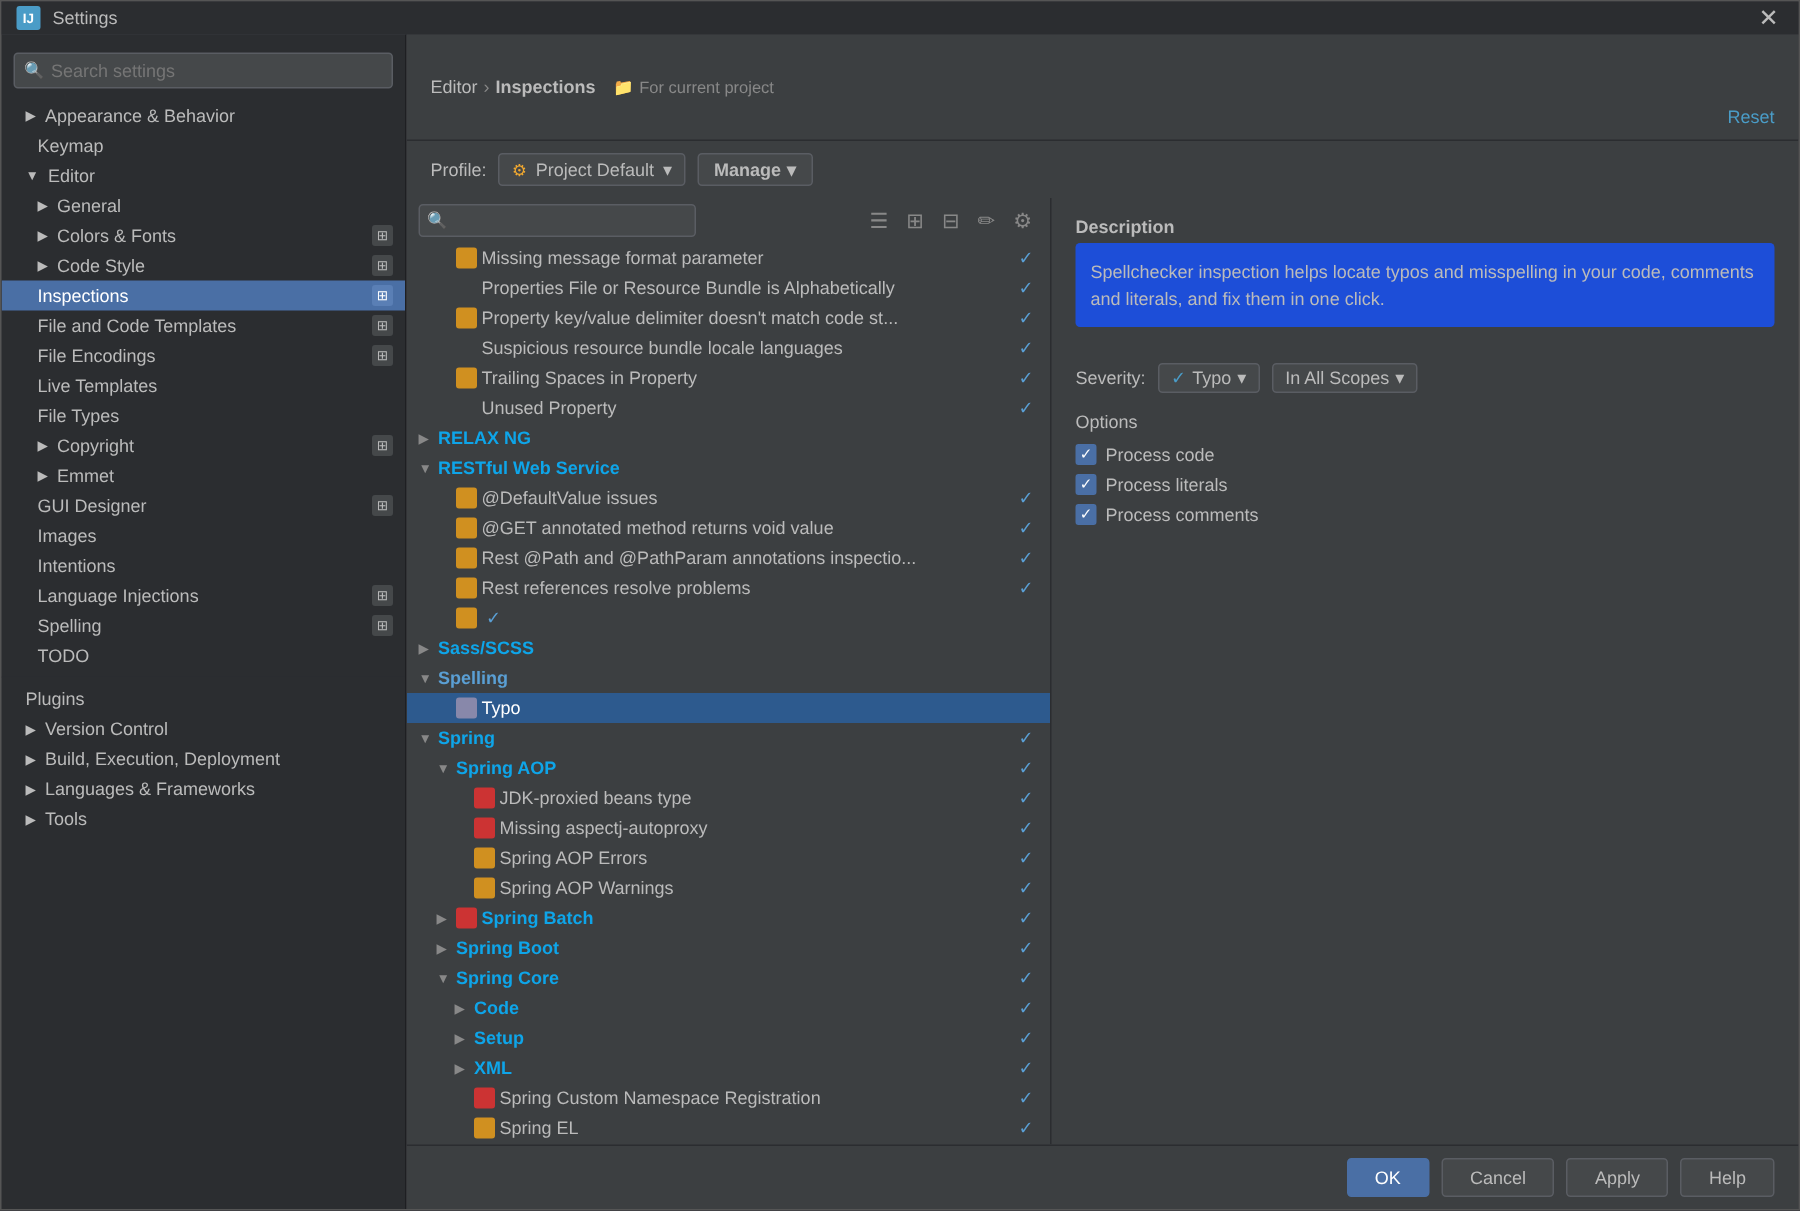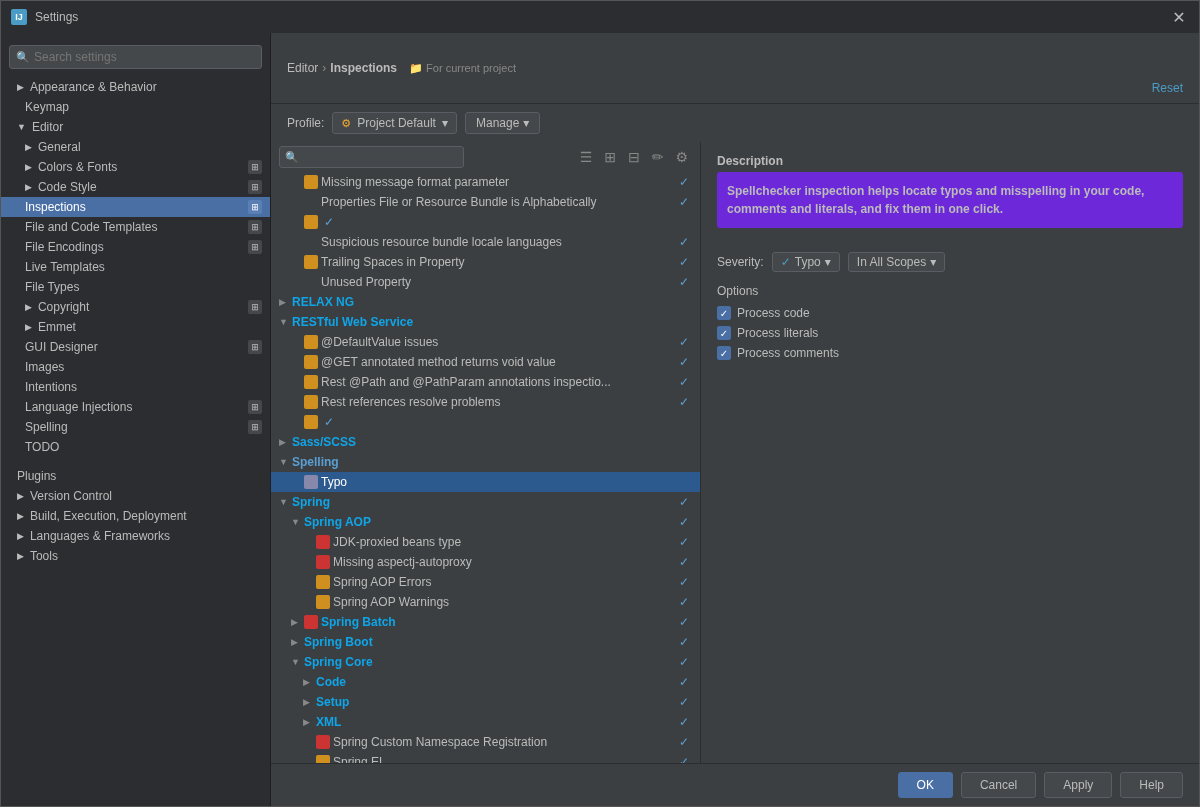--- a/index.html
+++ b/index.html
@@ -1,20 +1,20 @@
 <!DOCTYPE html>
 <html><head>
   <meta charset="utf-8">
   <style>
     * { box-sizing: border-box; margin: 0; padding: 0; }
     body { font-family: 'Segoe UI', Arial, sans-serif; font-size: 12px; background: #3c3f41; color: #bbbbbb; }
     
     .window { width: 1200px; height: 807px; background: #3c3f41; display: flex; flex-direction: column; border: 1px solid #555; }
     
-    .titlebar { background: #2b2d30; height: 32px; display: flex; align-items: center; padding: 0 10px; justify-content: space-between; flex-shrink: 0; text-align: center; }
+    .titlebar { background: #2b2d30; height: 22px; display: flex; align-items: center; padding: 0 10px; justify-content: space-between; flex-shrink: 0; text-align: center; }
     .titlebar-left { display: flex; align-items: center; gap: 8px; }
     .titlebar-icon { width: 16px; height: 16px; background: #4a9cc7; border-radius: 2px; display: flex; align-items: center; justify-content: center; font-size: 9px; color: white; font-weight: bold; }
     .titlebar-title { color: #bbbbbb; font-size: 12px; }
     .titlebar-close { color: #bbbbbb; cursor: pointer; font-size: 16px; width: 20px; height: 20px; display: flex; align-items: center; justify-content: center; }
     
     .main-content { display: flex; flex: 1; overflow: hidden; }
     
     
     .sidebar { width: 270px; background: #2b2d30; flex-shrink: 0; overflow-y: auto; border-right: 1px solid #1e1f22; padding: 8px 0; }
     .search-box { margin: 4px 8px 8px 8px; position: relative; }
@@ -35,21 +35,21 @@
     .breadcrumb .sep { color: #888; }
     .breadcrumb .bold { font-weight: bold; }
     .breadcrumb .project-icon { color: #4a9cc7; font-size: 11px; }
     .reset-link { color: #4a9cc7; cursor: pointer; font-size: 12px; margin-top: 40px; }
     
     
     .profile-bar { padding: 8px 16px; display: flex; align-items: center; gap: 8px; flex-shrink: 0; }
     .profile-label { color: #bbbbbb; }
     .profile-dropdown { background: #45484a; border: 1px solid #5a5d63; color: #bbbbbb; padding: 3px 8px; border-radius: 3px; display: flex; align-items: center; gap: 6px; cursor: pointer; font-size: 12px; }
     .profile-dropdown .gear-small { color: #f0a830; font-size: 11px; }
-    .manage-btn { background: #45484a; border: 1px solid #5a5d63; color: #bbbbbb; padding: 3px 10px; border-radius: 3px; cursor: pointer; font-size: 12px; display: flex; align-items: center; gap: 4px; }
+    .manage-btn { background: #45484a; border: 1px solid #5a5d63; color: #bbbbbb; padding: 3px 10px; border-radius: 3px; cursor: pointer; font-size: 12px; display: flex; align-items: center; gap: 4px; font-weight: bold; }
     
     
     .inspections-body { display: flex; flex: 1; overflow: hidden; }
     
     .inspection-list-panel { width: 430px; flex-shrink: 0; border-right: 1px solid #2b2d30; display: flex; flex-direction: column; overflow: hidden; }
     
     .toolbar-row { padding: 4px 8px; display: flex; align-items: center; gap: 4px; flex-shrink: 0; background: #3c3f41; }
     .toolbar-search { flex: 1; background: #45484a; border: 1px solid #5a5d63; color: #bbbbbb; padding: 3px 6px 3px 22px; border-radius: 3px; font-size: 12px; outline: none; position: relative; }
     .toolbar-search-wrap { flex: 1; position: relative; }
     .toolbar-search-icon { position: absolute; left: 6px; top: 50%; transform: translateY(-50%); color: #888; font-size: 11px; z-index: 1; pointer-events: none; }
@@ -69,21 +69,21 @@
     
     .indent-0 { padding-left: 8px; }
     .indent-1 { padding-left: 20px; }
     .indent-2 { padding-left: 32px; }
     
     .group-label { font-weight: bold; color: #0ea5e9; }
     
     
     .description-panel { flex: 1; padding: 12px 16px; overflow-y: auto; display: flex; flex-direction: column; gap: 12px; }
     .description-title { font-size: 12px; color: #bbbbbb; font-weight: bold; margin-bottom: 4px; }
-    .description-text { color: #bbbbbb; font-size: 12px; line-height: 1.5; background: #6d28d9; padding: 10px; border-radius: 3px; font-weight: bold; }
+    .description-text { color: #bbbbbb; font-size: 12px; line-height: 1.5; background: #1d4ed8; padding: 10px; border-radius: 3px; }
     .severity-row { display: flex; align-items: center; gap: 8px; margin-top: 4px; }
     .severity-label { color: #bbbbbb; }
     .severity-dropdown { background: #45484a; border: 1px solid #5a5d63; color: #bbbbbb; padding: 2px 8px; border-radius: 3px; display: flex; align-items: center; gap: 4px; cursor: pointer; font-size: 12px; }
     .severity-check { color: #4a9cc7; }
     .scope-dropdown { background: #45484a; border: 1px solid #5a5d63; color: #bbbbbb; padding: 2px 8px; border-radius: 3px; display: flex; align-items: center; gap: 4px; cursor: pointer; font-size: 12px; }
     .options-section { display: flex; flex-direction: column; gap: 6px; }
     .options-title { color: #bbbbbb; font-size: 12px; margin-bottom: 2px; }
     .option-row { display: flex; align-items: center; gap: 6px; }
     .option-checkbox { width: 14px; height: 14px; background: #45484a; border: 1px solid #5a5d63; border-radius: 2px; display: flex; align-items: center; justify-content: center; flex-shrink: 0; cursor: pointer; }
     .option-checkbox.checked { background: #4a6fa5; border-color: #4a6fa5; color: white; font-size: 10px; }
@@ -300,20 +300,21 @@
             <div class="tree-item indent-1">
               <span class="arrow"></span>
               <span class="severity-dot severity-none"></span>
               <span class="item-text">Properties File or Resource Bundle is Alphabetically</span>
               <span class="check-icon">✓</span>
             </div>
 
             <div class="tree-item indent-1">
               <span class="arrow"></span>
               <span class="severity-dot severity-orange"></span>
+              <span class="item-text">Property key/value delimiter doesn't match code st...</span>
               <span class="check-icon">✓</span>
             </div>
 
             <div class="tree-item indent-1">
               <span class="arrow"></span>
               <span class="severity-dot severity-none"></span>
               <span class="item-text">Suspicious resource bundle locale languages</span>
               <span class="check-icon">✓</span>
             </div>
 

